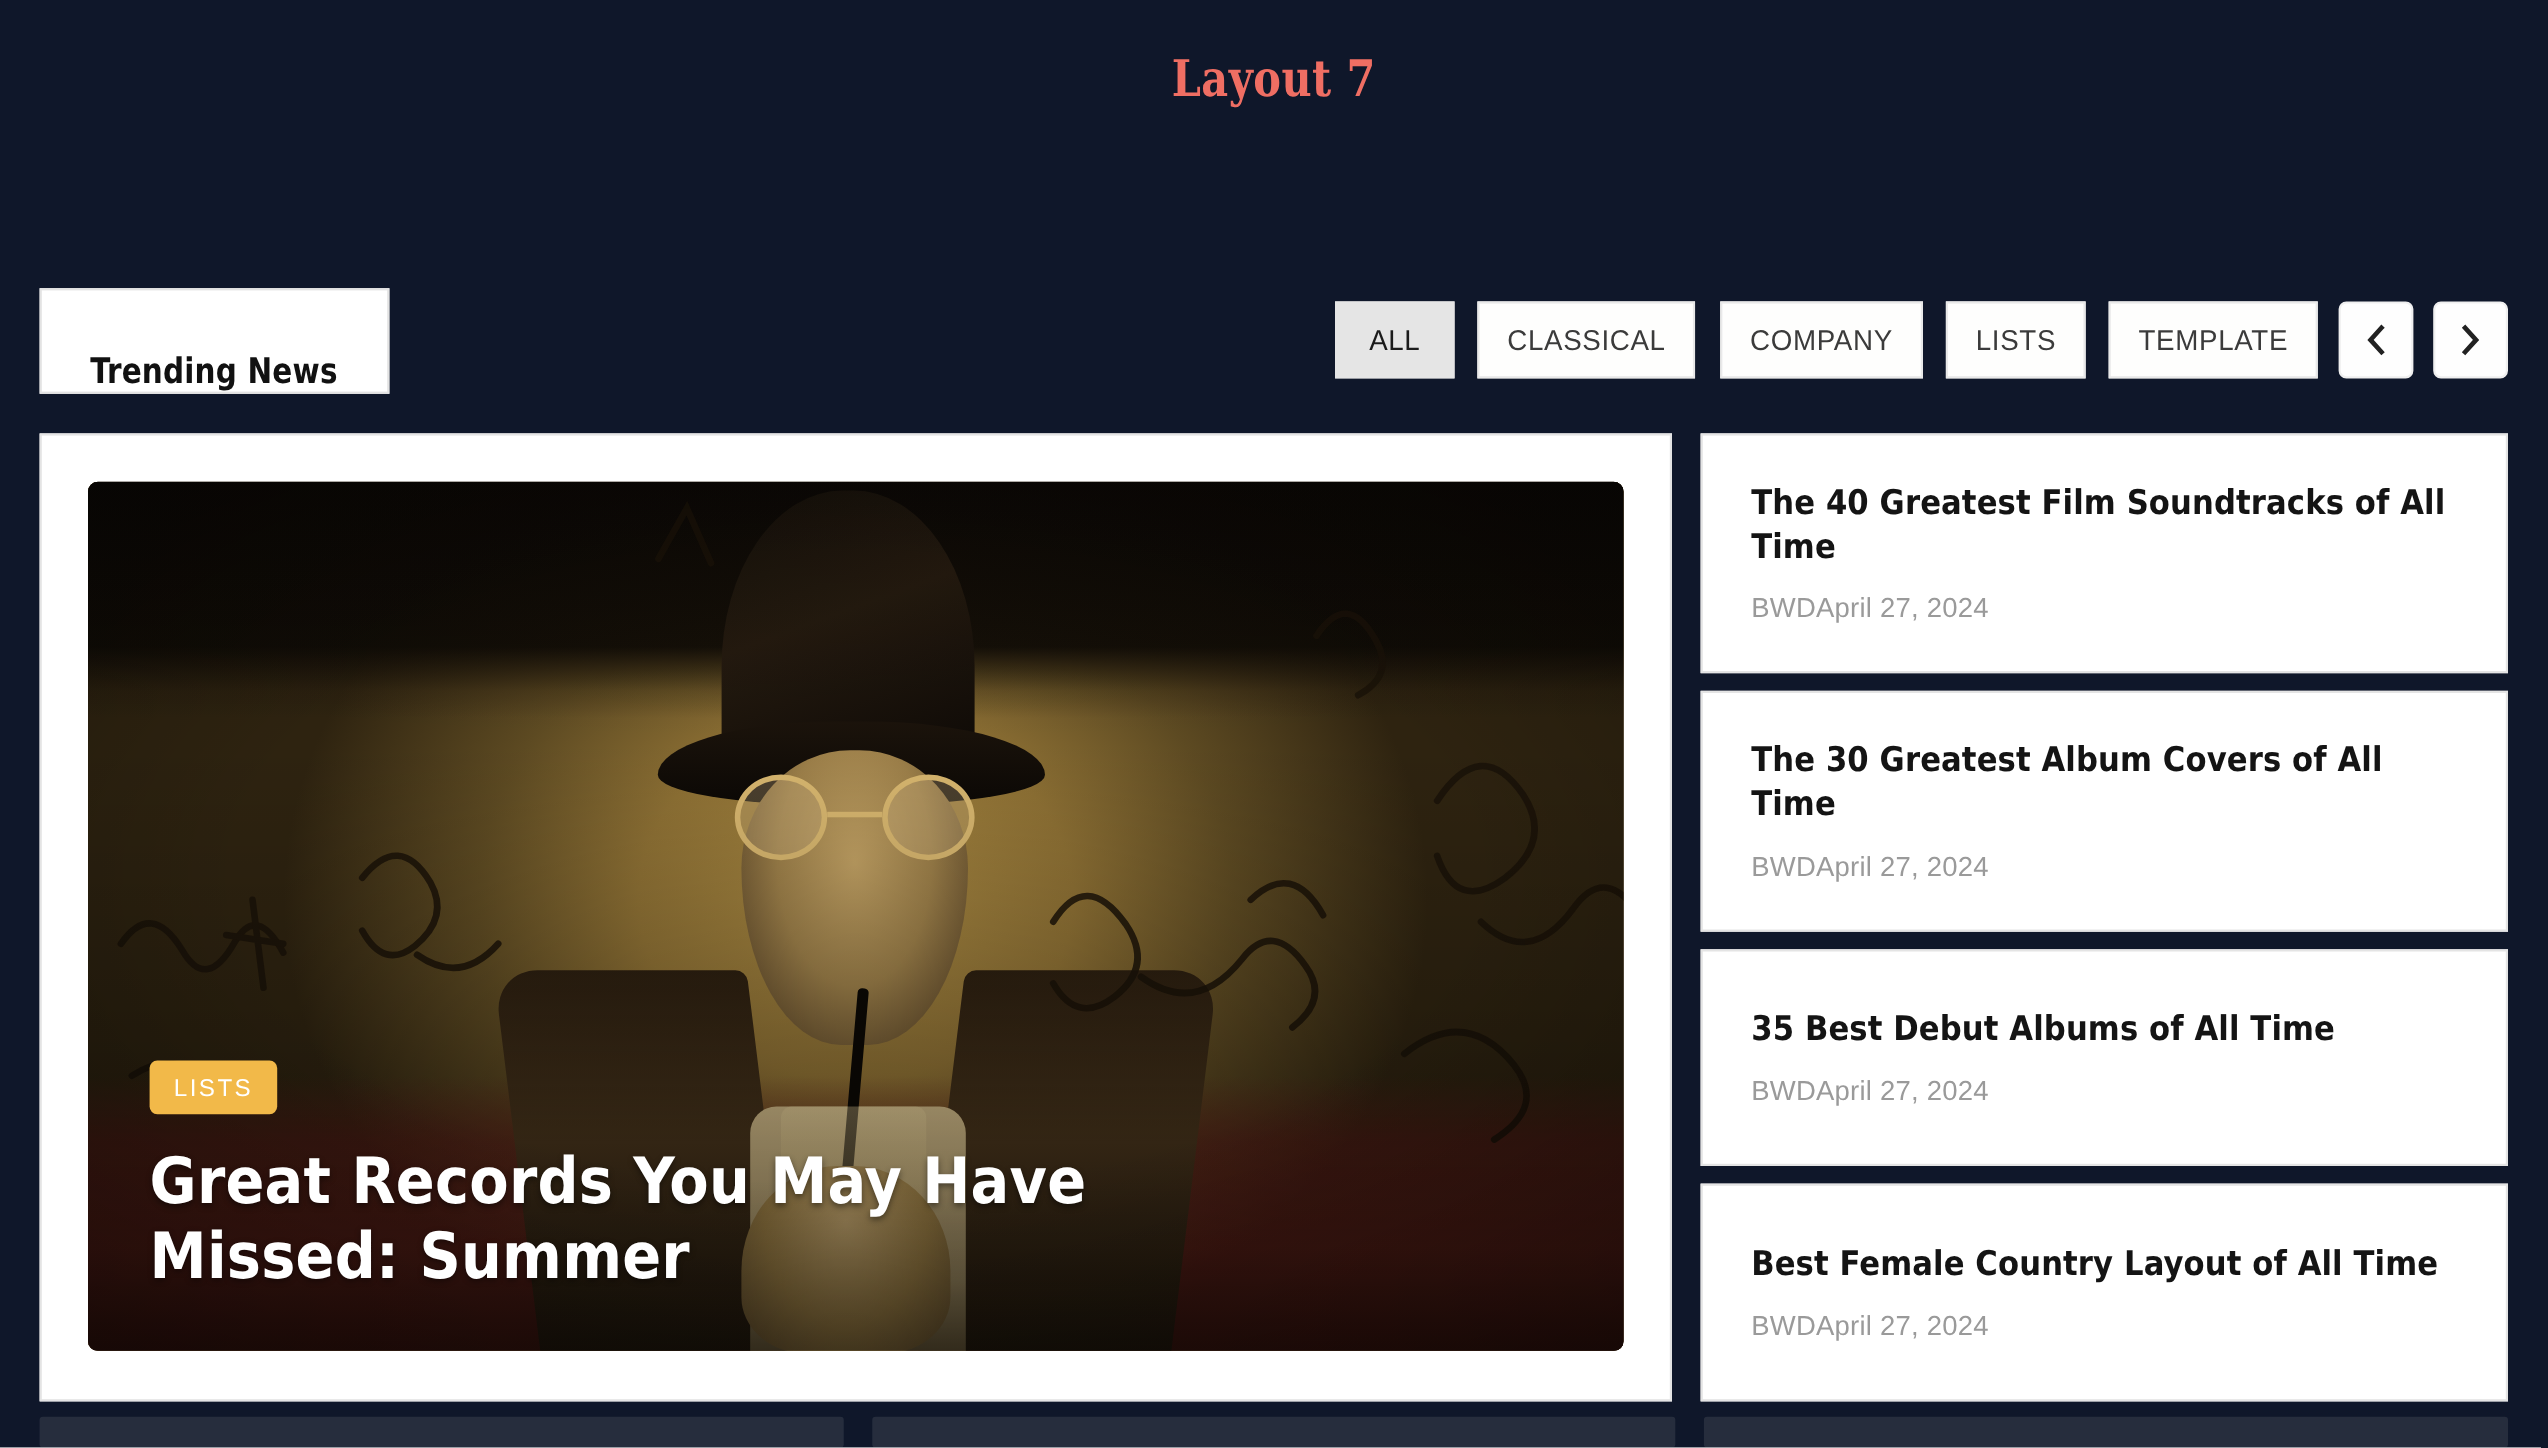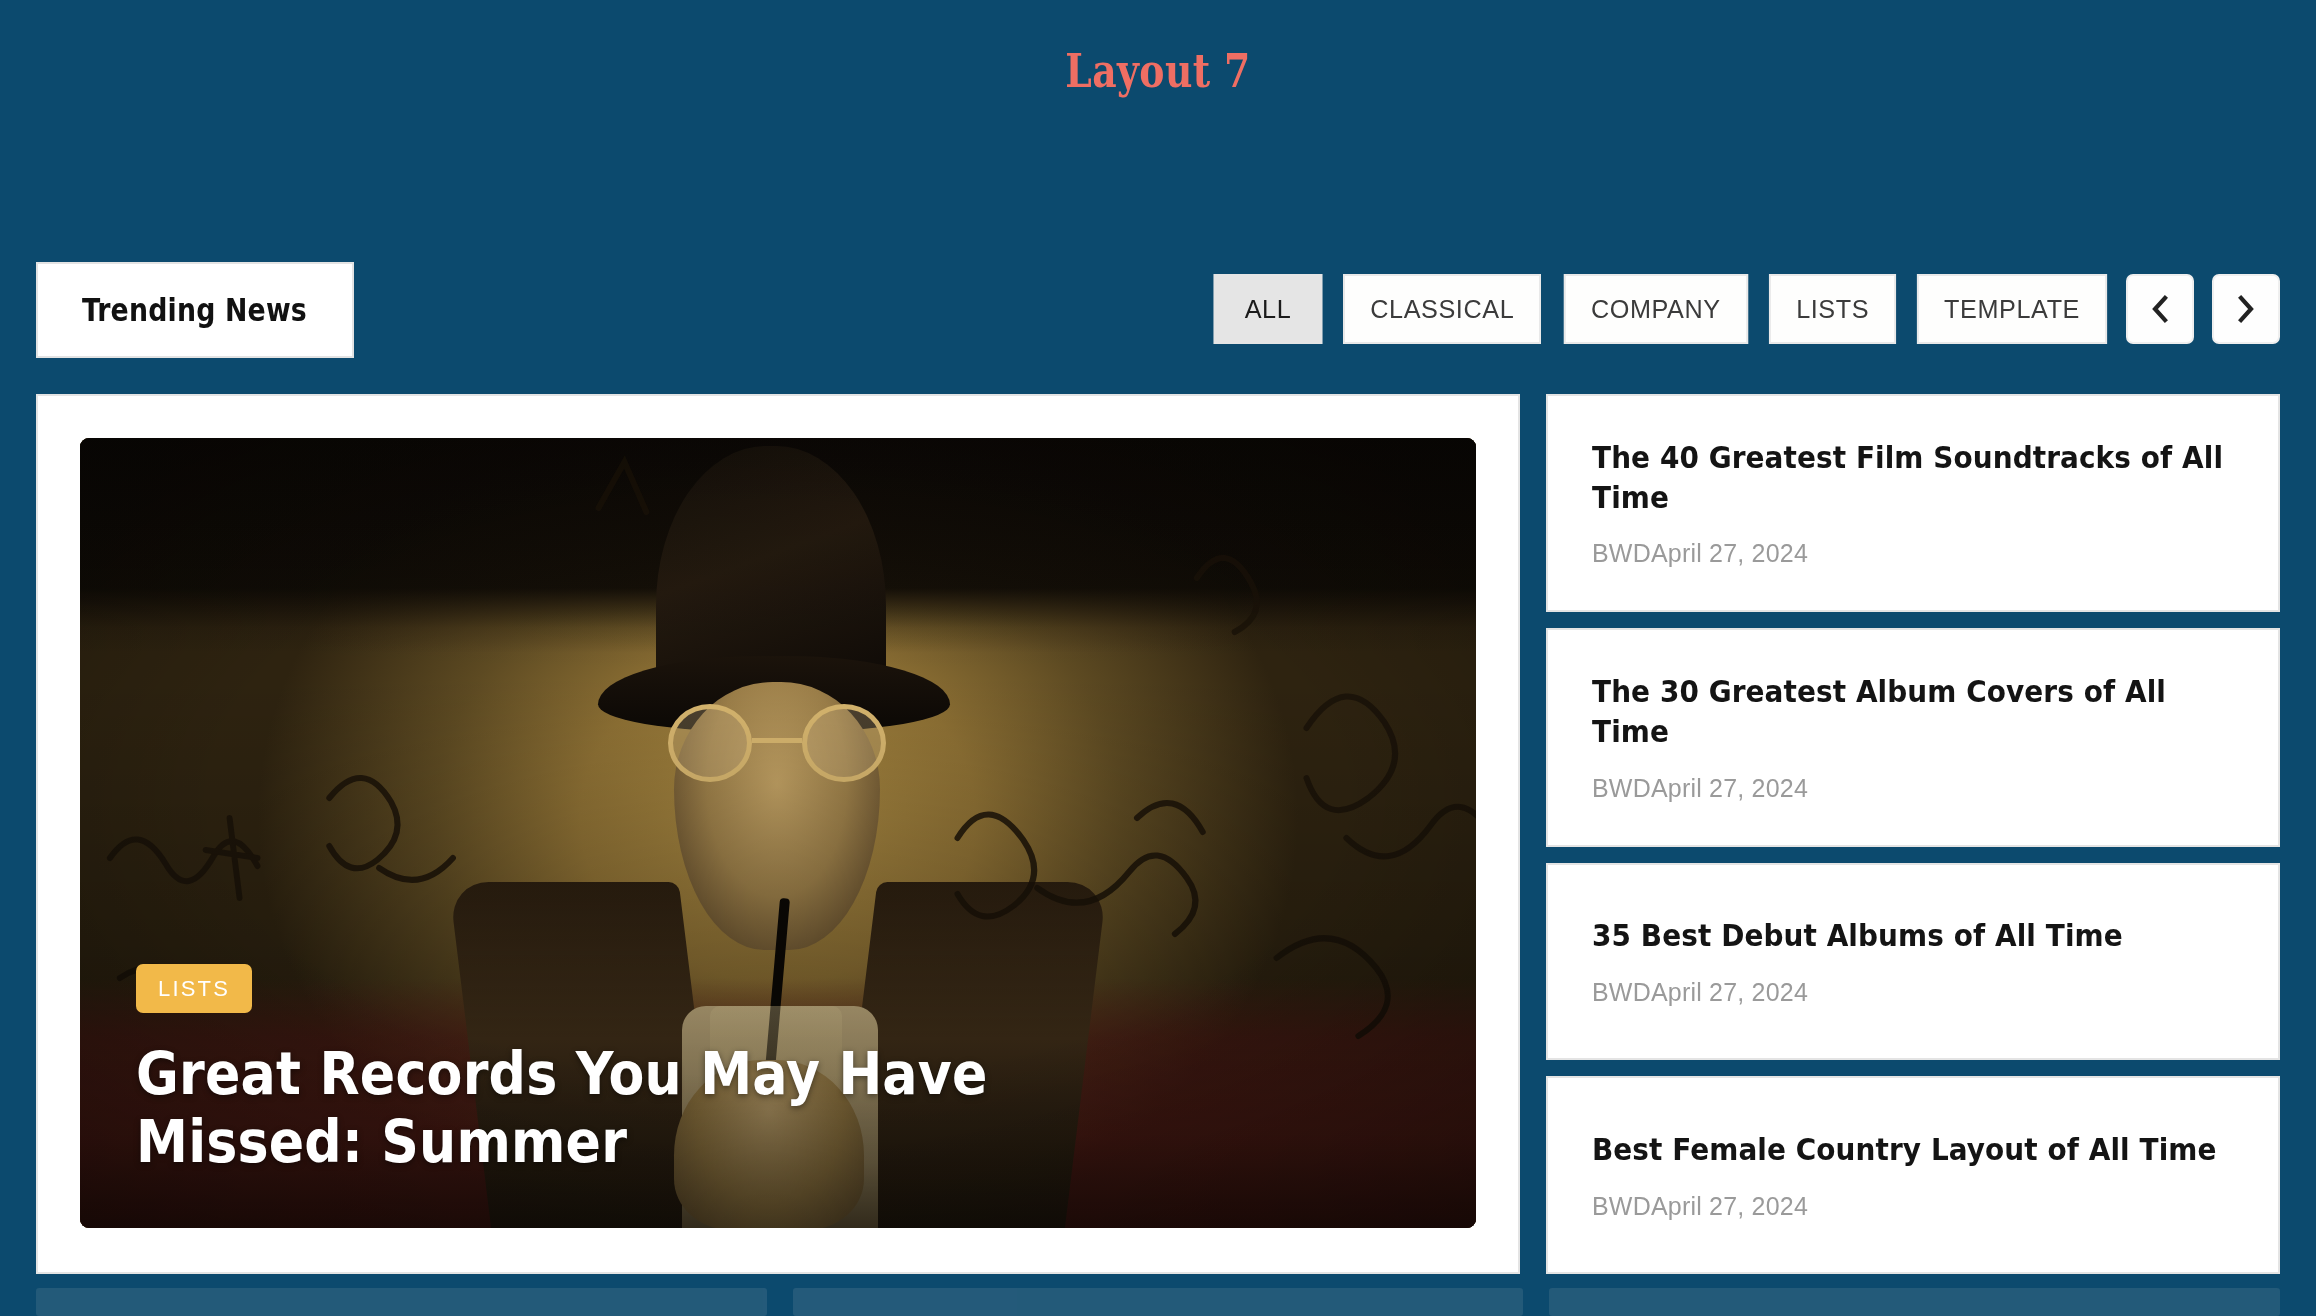--- a/index.html
+++ b/index.html
@@ -9,21 +9,21 @@
     height: 1316px;
     background: #fdfdfd;
     font-family: "Liberation Sans", sans-serif;
     overflow: hidden;
   }
 
   .page {
     position: relative;
     width: 2316px;
     height: 1316px;
-    background: #0c4a6e;
+    background: #0f172a;
   }
 
   
   .page-title {
     position: absolute;
     top: 44px;
     left: 0;
     width: 2316px;
     text-align: center;
     font-family: "DejaVu Serif", serif;
@@ -45,21 +45,21 @@
 
   .section-title-box {
     position: absolute;
     left: 0;
     top: 0;
     width: 318px;
     height: 96px;
     border: 2px solid #e3e3e3;
     background: #ffffff;
     display: flex;
-    align-items: center;
+    align-items: flex-end;
     padding-left: 44px;
   }
 
   .section-title {
     font-family: "DejaVu Sans Condensed", "Liberation Sans Narrow", "Liberation Sans", sans-serif;
     font-weight: bold;
     font-size: 32px;
     color: #111111;
     letter-spacing: 0.2px;
     transform: scaleX(0.93);

